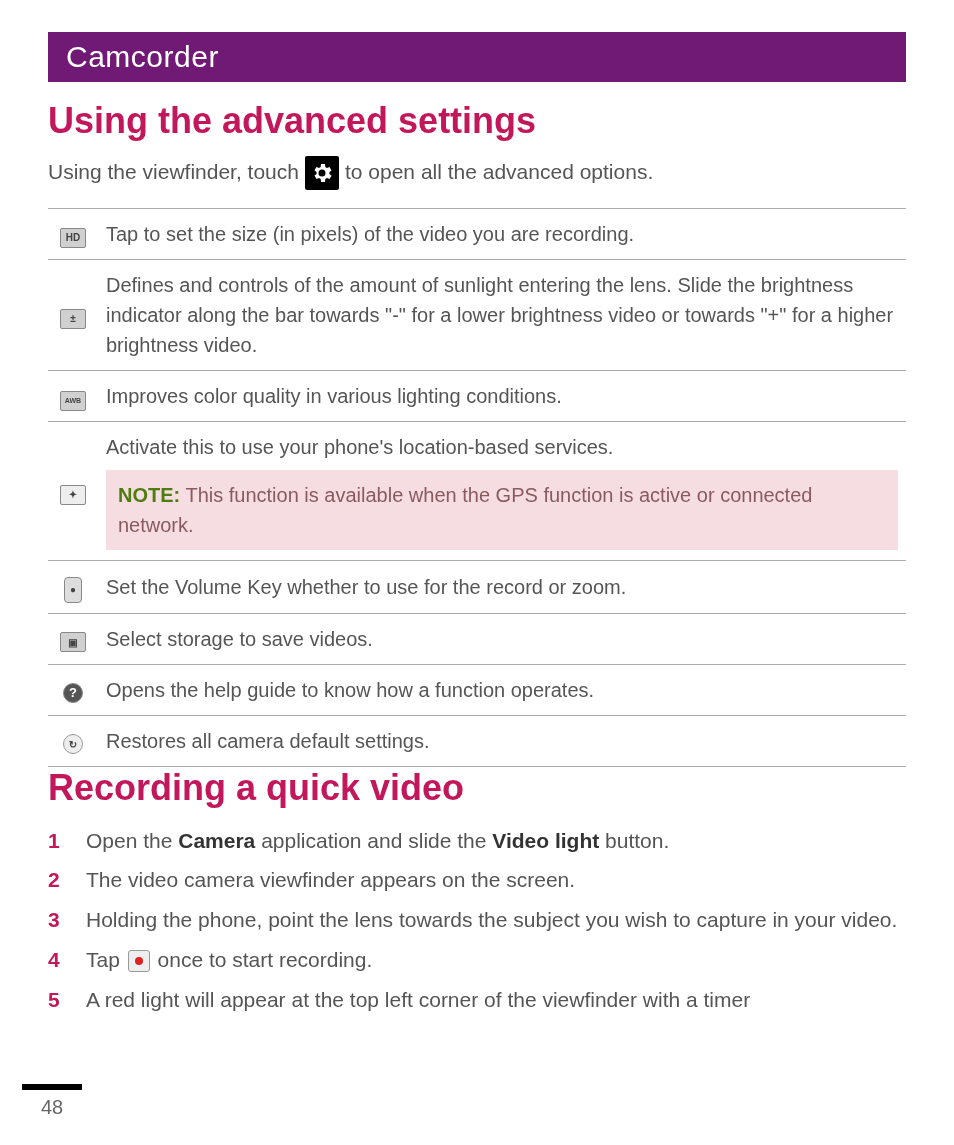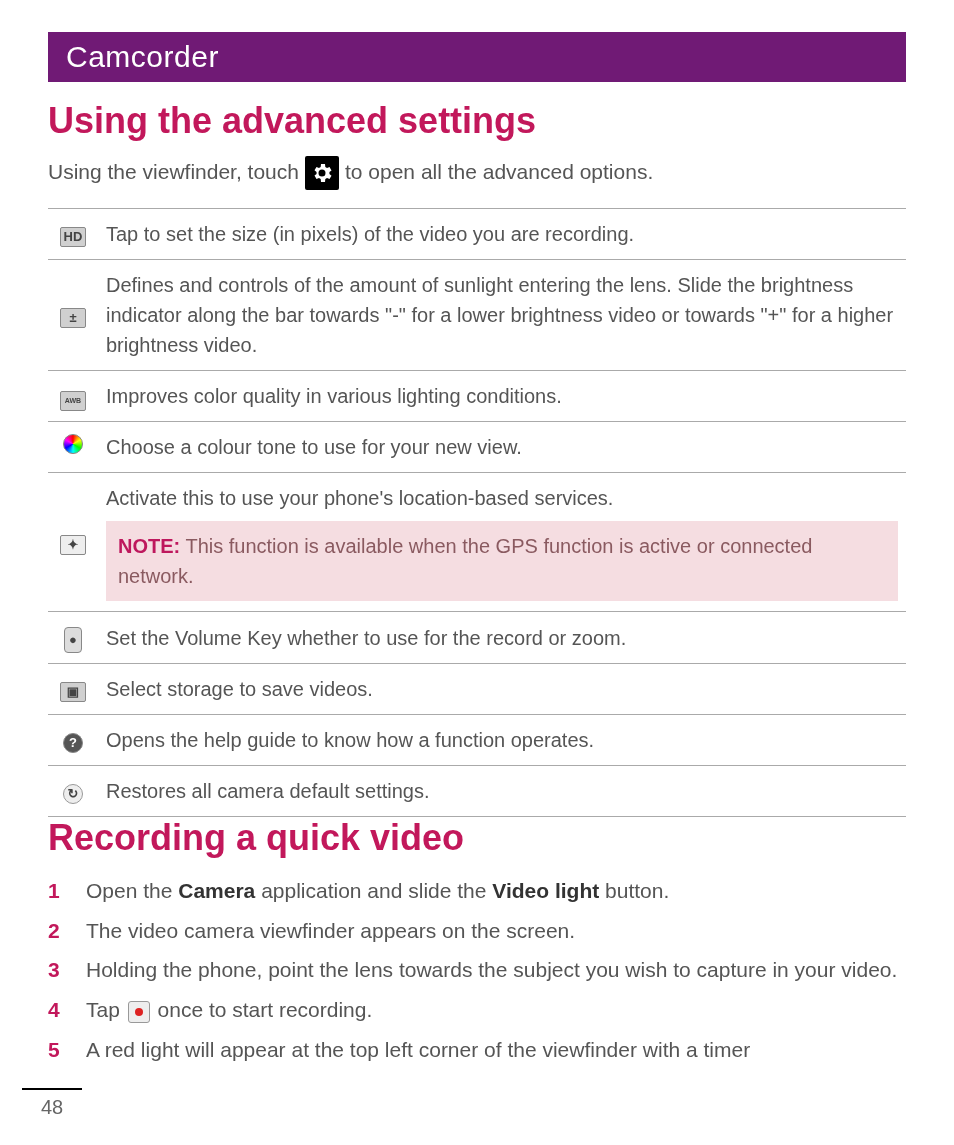--- a/index.html
+++ b/index.html
@@ -69,21 +69,21 @@
     vertical-align: middle;
     padding: 10px 4px;
   }
   .mini-icon {
     display: inline-flex;
     width: 26px;
     height: 20px;
     background: #d0d0d0;
     border: 1px solid #888;
     border-radius: 2px;
-    font-size: 13px;
+    font-size: 10px;
     font-weight: bold;
     color: #444;
     align-items: center;
     justify-content: center;
   }
   .mini-icon.awb { font-size: 7px; }
   .mini-icon.color {
     background: conic-gradient(red, yellow, lime, cyan, blue, magenta, red);
     border-radius: 50%;
     width: 20px; height: 20px;
@@ -115,21 +115,21 @@
     border: 1px solid #999;
   }
   .note-box {
     background: #f5dde1;
     padding: 10px 12px;
     margin-top: 8px;
     color: #8a5a60;
     font-size: 20px;
     line-height: 1.5;
   }
-  .note-box b { color: #be185d; }
+  .note-box b { color: #4d7c0f; }
   .section2-wrap { }
   ol.steps {
     list-style: none;
     counter-reset: step;
     font-size: 21px;
     color: #555;
     line-height: 1.7;
     margin-top: 8px;
   }
   ol.steps li {
@@ -164,21 +164,21 @@
     width: 8px; height: 8px;
     background: #d22;
     border-radius: 50%;
   }
   .page-footer {
     position: absolute;
     bottom: 26px;
     left: 22px;
     font-size: 20px;
     color: #666;
-    border-top: 2px solid #000000;
+    border-top: 6px solid #000000;
     padding-top: 6px;
     width: 60px;
     text-align: center;
   }
   b { color: #333; }
 </style>
 </head>
 <body>
 
 <div class="chapter-bar">Camcorder</div>
@@ -206,26 +206,20 @@
       <tr>
         <td class="icon-cell"><span class="mini-icon">±</span></td>
         <td>
           <div>Defines and controls of the amount of sunlight entering the lens. Slide the brightness indicator along the bar towards "-" for a lower brightness video or towards "+" for a higher brightness video.</div>
         </td>
       </tr>
       <tr>
         <td class="icon-cell"><span class="mini-icon awb">AWB</span></td>
         <td>
           <div>Improves color quality in various lighting conditions.</div>
-        </td>
-      </tr>
-      <tr>
-        <td class="icon-cell"><span class="mini-icon color"></span></td>
-        <td>
-          <div>Choose a colour tone to use for your new view.</div>
         </td>
       </tr>
       <tr>
         <td class="icon-cell"><span class="mini-icon geo">✦</span></td>
         <td>
           <div>Activate this to use your phone's location-based services.</div>
           <div class="note-box"><b>NOTE:</b><span> This function is available when the GPS function is active or connected network.</span></div>
         </td>
       </tr>
       <tr>

